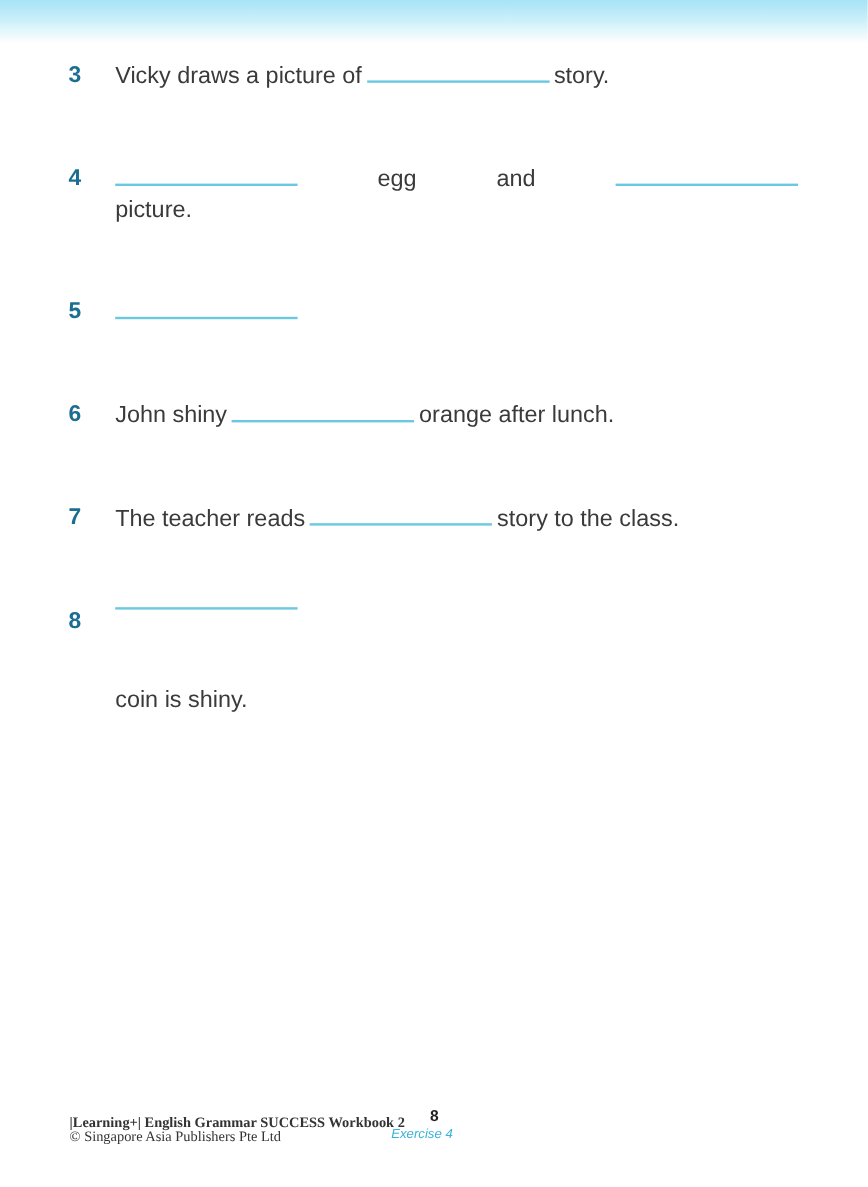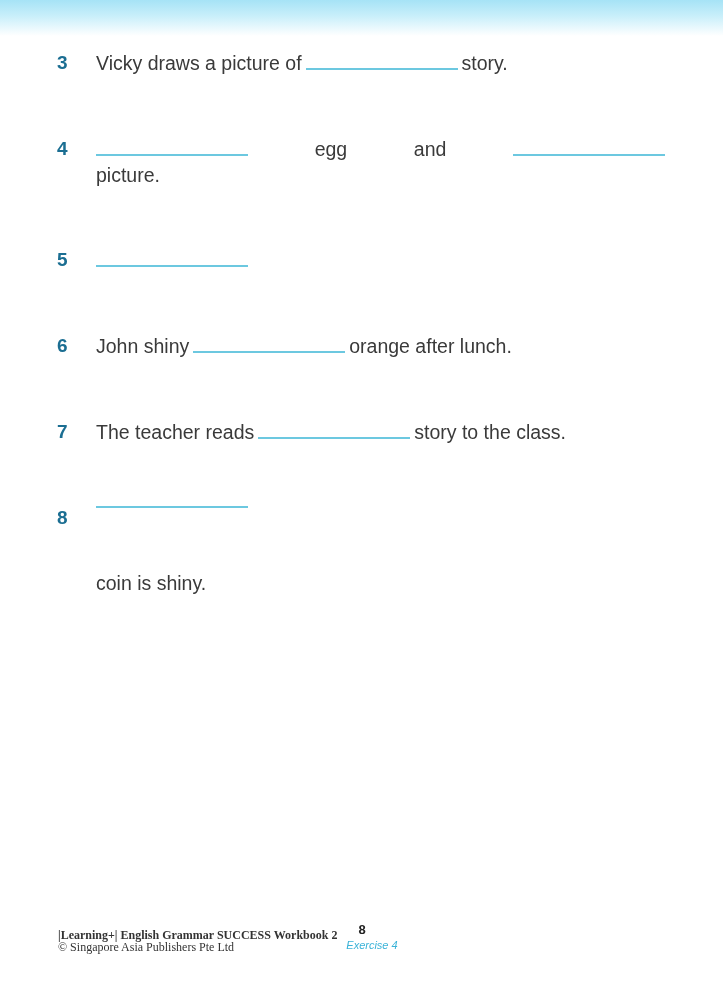--- a/index.html
+++ b/index.html
@@ -33,22 +33,22 @@
     position: absolute; left: 58px; top: 929px;
     font-family: "Liberation Serif", "DejaVu Serif", serif;
     font-size: 12px; line-height: 12px; color: #333;
   }
   .footer-left .title { font-weight: bold; }
   .page-num {
     position: absolute; left: 340px; width: 44px; top: 922px;
     text-align: center; font-size: 13px; font-weight: bold; color: #222;
   }
   .exercise {
-    position: absolute; left: 336px; width: 72px; top: 939px;
-    text-align: center; font-size: 11px; font-style: italic; color: #3ab3d8;
+    position: absolute; left: 326px; width: 72px; top: 939px;
+    text-align: left; font-size: 11px; font-style: italic; color: #3ab3d8;
   }
 </style>
 </head>
 <body>
 
 <div class="top-band"></div>
 
 <div class="q" style="top:50px;">
   <span class="num">3</span>
   <div class="line">

